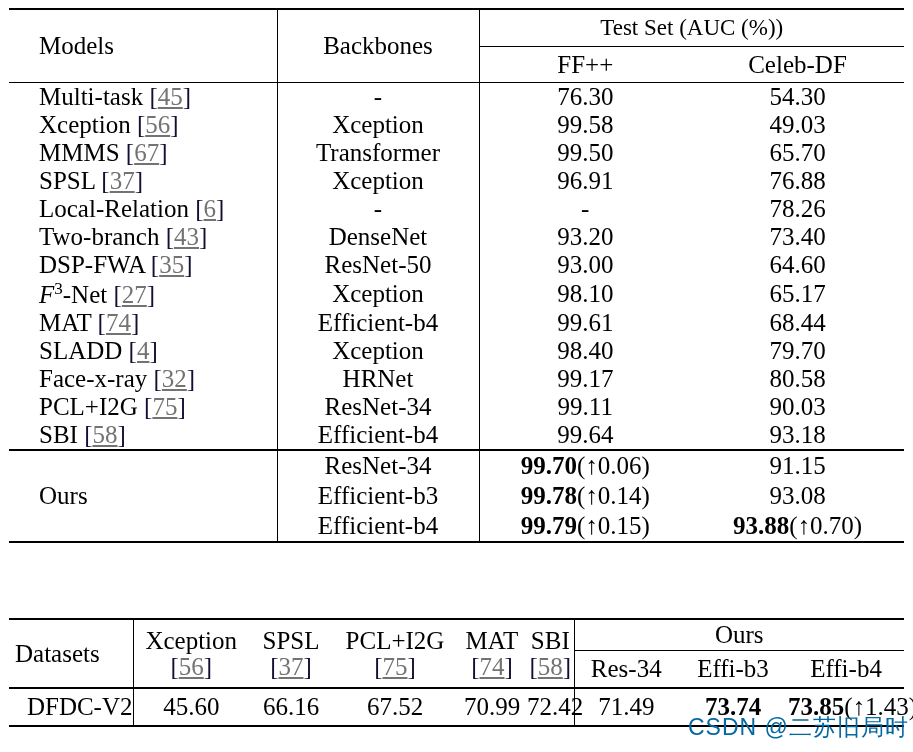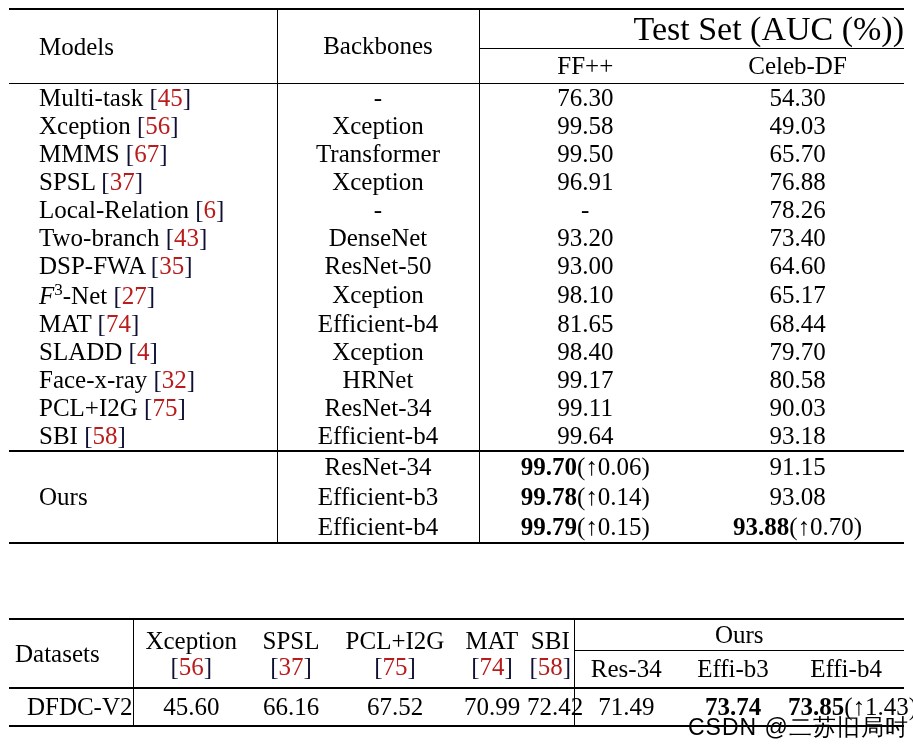--- a/index.html
+++ b/index.html
@@ -51,40 +51,40 @@
     line-height: 1.15;
   }
   .hdr-models {
     text-align: left;
     padding-left: 30px !important;
     font-size: 25px;
   }
   .hdr-tall { height: 72px; }
 
   .grouphdr {
-    text-align: right;
-    font-size: 34px;
+    text-align: center;
+    font-size: 23px;
     height: 35px;
     border-bottom: 1.3px solid #000;
   }
   .subhdr {
     text-align: center;
     font-size: 25px;
     height: 34px;
   }
 
   .body-row td { height: 27px; font-size: 25px; }
   .cell-model {
     text-align: left;
     padding-left: 30px !important;
     white-space: nowrap;
   }
   .cell-center { text-align: center; }
 
-  .cite { color: #b91c1c; }
+  .cite { color: #737373; text-decoration: underline; }
   .brk  { color: #101035; }
 
   .f3 { font-style: italic; }
   .sup { font-size: 17px; vertical-align: super; font-style: normal; }
 
   .ours-label {
     text-align: left;
     padding-left: 30px !important;
     font-size: 25px;
   }
@@ -128,21 +128,21 @@
   }
 
   .nowrap { white-space: nowrap; }
 
   
   .watermark {
     position: absolute;
     left: 688px;
     top: 712px;
     font-size: 23px;
-    color: #000000;
+    color: #0369a1;
     font-family: "Liberation Sans", "DejaVu Sans", sans-serif;
     letter-spacing: 1px;
     white-space: nowrap;
     pointer-events: none;
   }
 </style>
 </head>
 <body>
 
 <div class="page">
@@ -212,21 +212,21 @@
         </tr>
         <tr class="body-row">
           <td class="cell-model vline-1"><span class="f3">F</span><span class="sup">3</span>-Net <span class="brk">[</span><span class="cite">27</span><span class="brk">]</span></td>
           <td class="cell-center vline-2">Xception</td>
           <td class="cell-center">98.10</td>
           <td class="cell-center">65.17</td>
         </tr>
         <tr class="body-row">
           <td class="cell-model vline-1">MAT <span class="brk">[</span><span class="cite">74</span><span class="brk">]</span></td>
           <td class="cell-center vline-2">Efficient-b4</td>
-          <td class="cell-center">81.65</td>
+          <td class="cell-center">99.61</td>
           <td class="cell-center">68.44</td>
         </tr>
         <tr class="body-row">
           <td class="cell-model vline-1">SLADD <span class="brk">[</span><span class="cite">4</span><span class="brk">]</span></td>
           <td class="cell-center vline-2">Xception</td>
           <td class="cell-center">98.40</td>
           <td class="cell-center">79.70</td>
         </tr>
         <tr class="body-row">
           <td class="cell-model vline-1">Face-x-ray <span class="brk">[</span><span class="cite">32</span><span class="brk">]</span></td>

